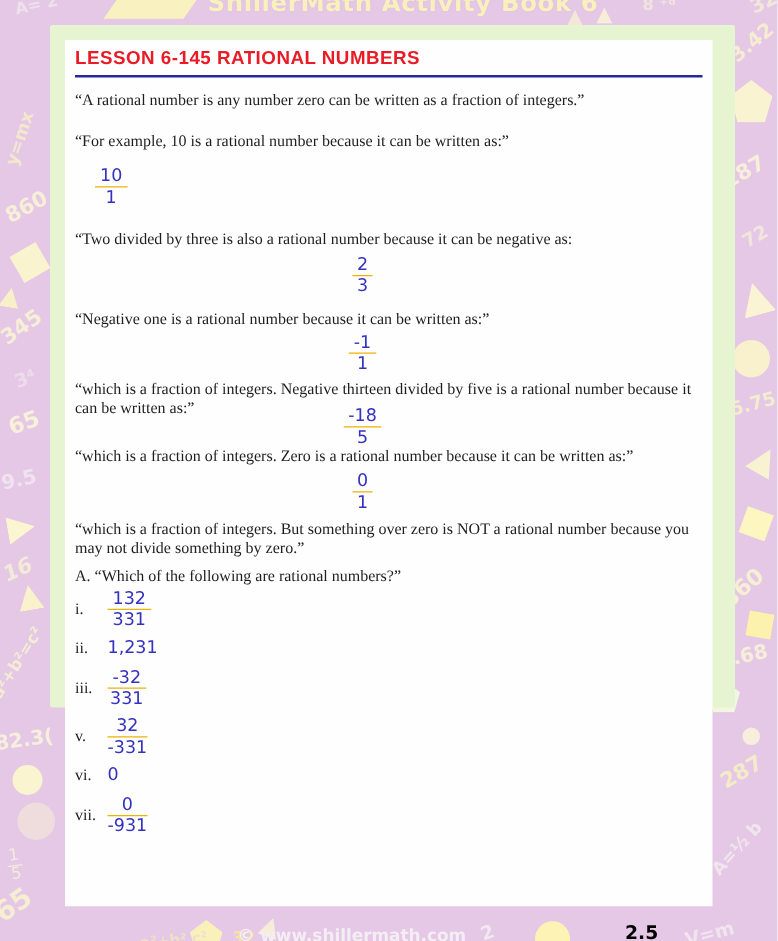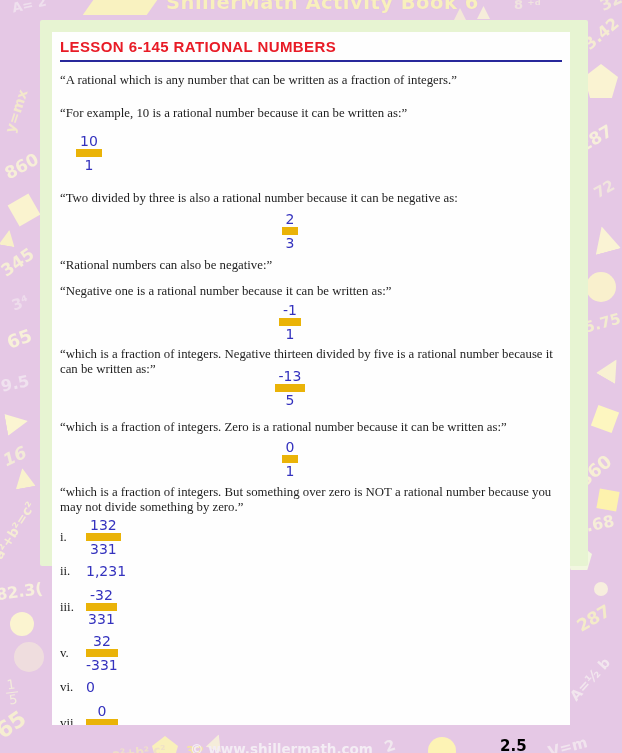--- a/index.html
+++ b/index.html
@@ -30,26 +30,26 @@
   .frame{position:absolute;left:40px;top:20px;width:548px;height:546px;background:#e7f4d2;z-index:2;border-radius:2px;}
   .sheet{position:absolute;left:12px;top:12px;width:518px;height:693px;box-sizing:border-box;
          background:#fefefe;overflow:hidden;padding:3px 8px 0 8px;}
   .title{
     font-family:"Liberation Sans",sans-serif;font-weight:700;font-size:15px;
     color:#e81b26;letter-spacing:.4px;margin:3px 0 0 0;line-height:17px;
   }
   .rule{height:0;border-top:2px solid #28289b;margin-top:5px;}
   p{font-size:12.8px;line-height:15px;color:#1e1e1e;margin:0;}
   .p1{margin-top:11px}.p2{margin-top:18px}.p3{margin-top:18px}.p4{margin-top:7px}
-  .p5{margin-top:11px}.p6{margin-top:5px}.p7{margin-top:12px}.p8{margin-top:6px}.p9{margin-top:8px}
+  .p5{margin-top:11px}.p6{margin-top:5px}.p7{margin-top:0}.p8{margin-top:6px}.p9{margin-top:8px}
   .frac{
     display:inline-block;vertical-align:middle;text-align:center;
     font-family:"DejaVu Sans",sans-serif;font-size:14px;line-height:16px;color:#3432be;
   }
-  .frac .num{display:block;border-bottom:8px solid #eab308;padding:0 4px;}
+  .frac .num{display:block;border-bottom:1px solid #eab308;padding:0 4px;}
   .frac .den{display:block;}
   .frac-left{margin:12px 0 0 16px;}
   .frac-center{width:460px;text-align:center;}
   .fc1{margin-top:5px}.fc2{margin-top:3px}.fc3{margin-top:-9px}.fc4{margin-top:4px}
   .answer-list{margin-top:2px;}
   .list-row{display:flex;align-items:center;margin-bottom:6px;}
   .row-plain{margin:4px 0 8px;}
   .roman{width:26px;flex:none;font-size:12.8px;color:#1e1e1e;}
   .plain-num{font-family:"DejaVu Sans",sans-serif;font-size:14px;color:#3432be;}
 </style>
@@ -116,68 +116,68 @@
 
 <div class="banner-top">ShillerMath Activity Book 6</div>
 <div class="banner-bottom">© www.shillermath.com</div>
 
 <div class="frame">
   <div class="sheet">
 
     <h1 class="title">LESSON 6-145 RATIONAL NUMBERS</h1>
     <div class="rule"></div>
 
-    <p class="p1">“A rational which is any number that can be written as a fraction of integers.”</p>
+    <p class="p1">“A rational number is any number zero can be written as a fraction of integers.”</p>
     <p class="p2">“For example, 10 is a rational number because it can be written as:”</p>
 
     <div class="frac-left">
       <span class="frac">
         <span class="num">10</span>
         <span class="den">1</span>
       </span>
     </div>
 
     <p class="p3">“Two divided by three is also a rational number because it can be negative as:</p>
 
     <div class="frac-center fc1">
       <span class="frac">
         <span class="num">2</span>
         <span class="den">3</span>
       </span>
     </div>
 
-    <p class="p4">“Rational numbers can also be negative:”</p>
     <p class="p5">“Negative one is a rational number because it can be written as:”</p>
 
     <div class="frac-center fc2">
       <span class="frac">
         <span class="num">-1</span>
         <span class="den">1</span>
       </span>
     </div>
 
     <p class="p6">“which is a fraction of integers. Negative thirteen divided by five is a rational number because it can be written as:”</p>
 
     <div class="frac-center fc3">
       <span class="frac">
-        <span class="num">-13</span>
+        <span class="num">-18</span>
         <span class="den">5</span>
       </span>
     </div>
 
     <p class="p7">“which is a fraction of integers. Zero is a rational number because it can be written as:”</p>
 
     <div class="frac-center fc4">
       <span class="frac">
         <span class="num">0</span>
         <span class="den">1</span>
       </span>
     </div>
 
     <p class="p8">“which is a fraction of integers. But something over zero is NOT a rational number because you may not divide something by zero.”</p>
+    <p class="p9">A. “Which of the following are rational numbers?”</p>
 
     <div class="answer-list" id="answer-list">
         <div class="list-row row-frac">
           <span class="roman">i.</span>
           <span class="frac">
             <span class="num">132</span>
             <span class="den">331</span>
           </span>
         </div>
         <div class="list-row row-plain">

